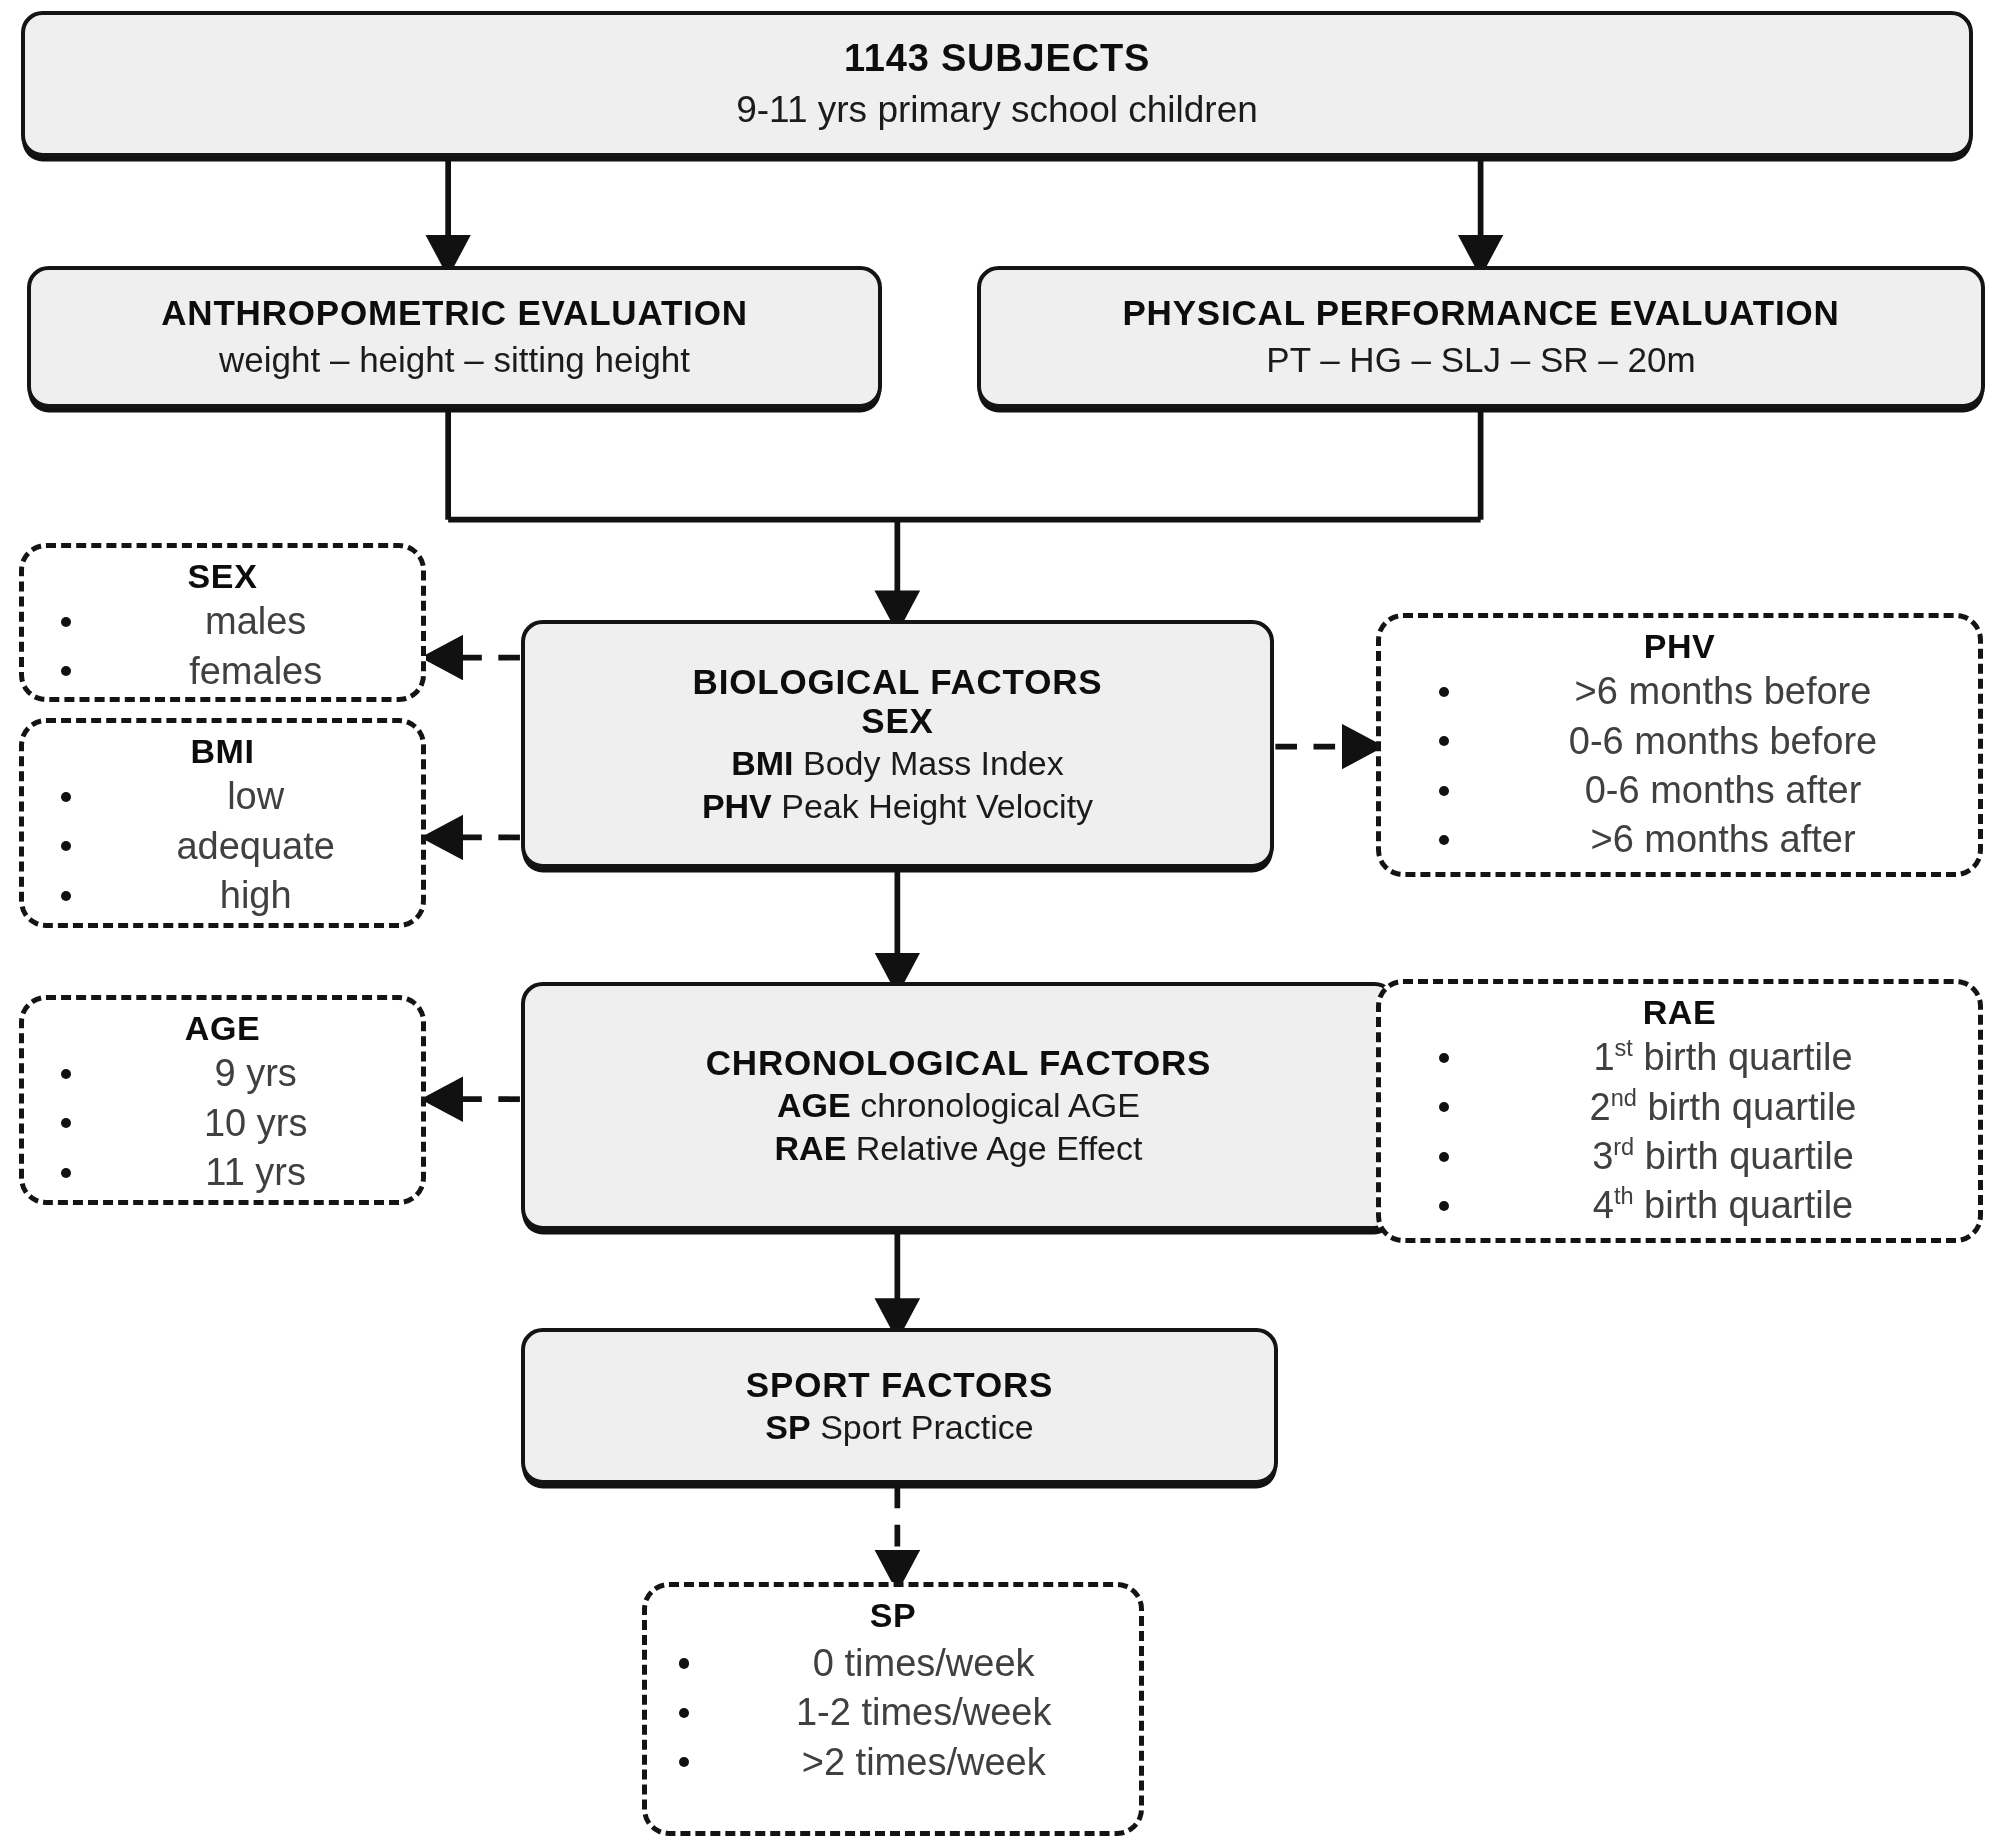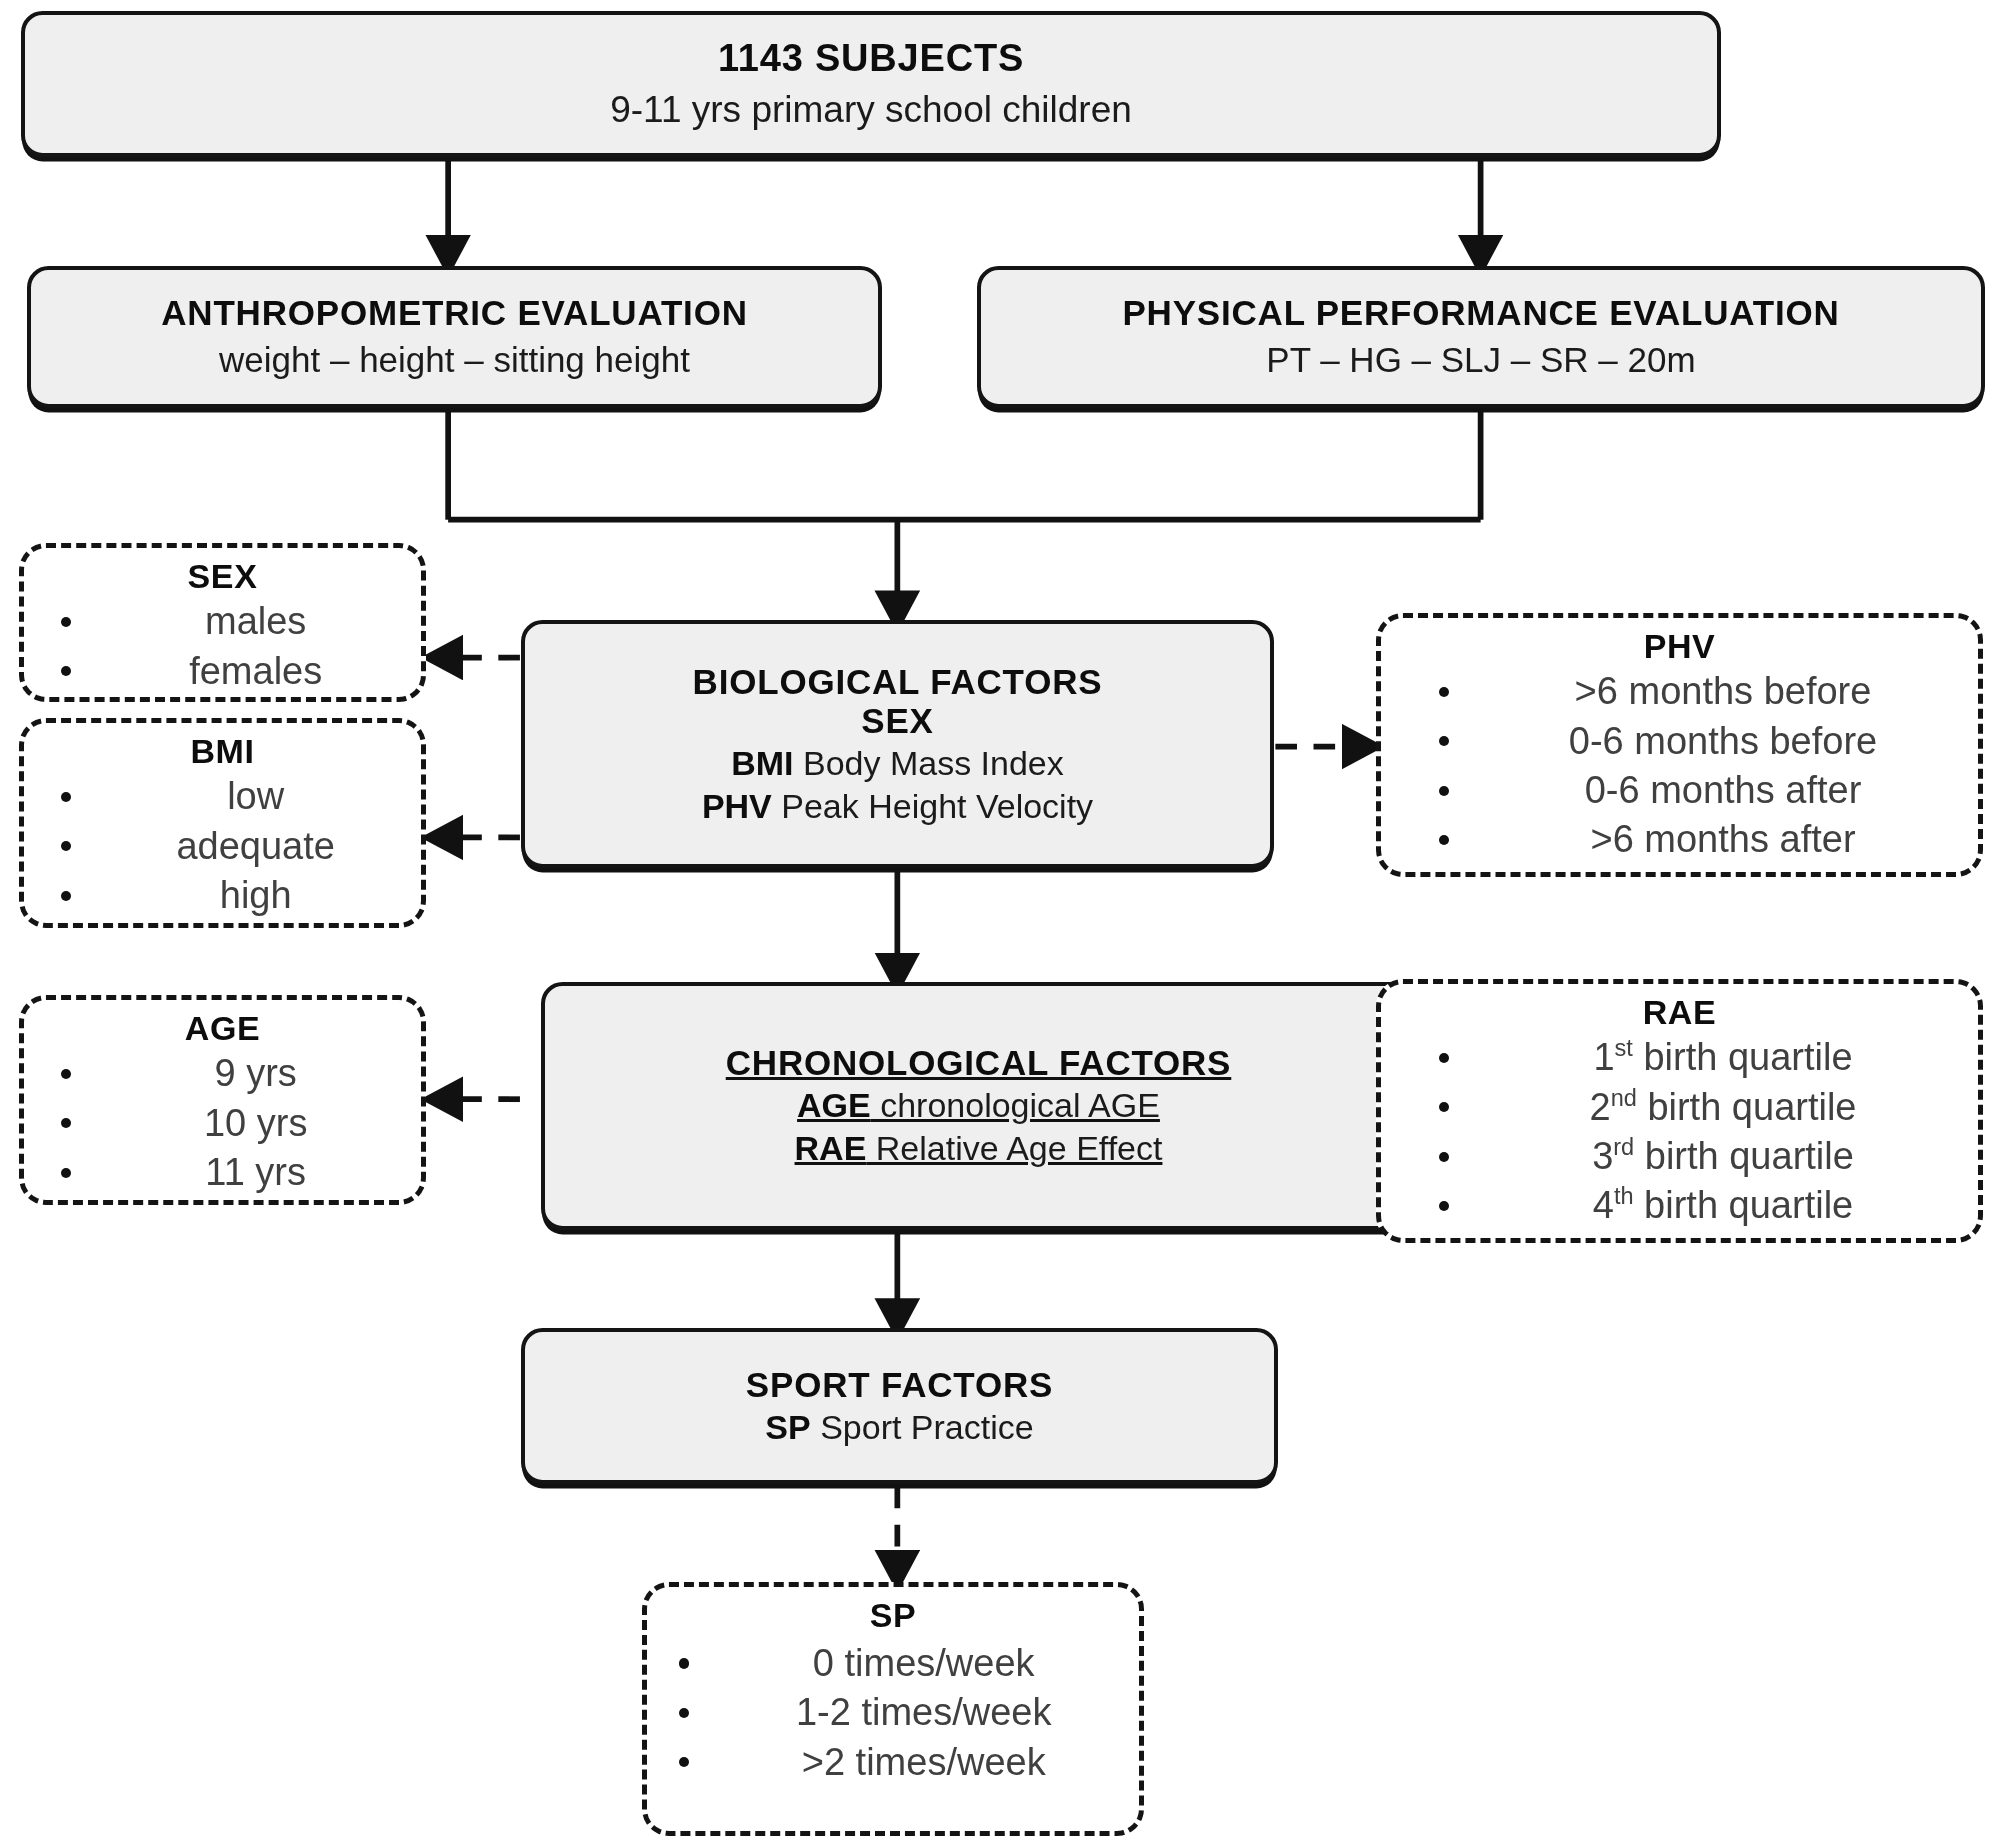--- a/index.html
+++ b/index.html
@@ -49,37 +49,37 @@
     color:#0d0d0d;
   }
   .sub{
     font-weight:400;
     line-height:1.16;
     color:#1b1b1b;
   }
   .sub b{font-weight:bold;color:#0d0d0d;}
 
   
-  #n-subjects{left:21px;  top:11.4px;   width:1700px; height:146px;}
+  #n-subjects{left:21px;  top:11.4px;   width:1952px; height:146px;}
   #n-subjects .ttl{font-size:38px;}
   #n-subjects .sub{font-size:37px;margin-top:9px;}
 
   #n-anthro{left:27px;   top:266px;  width:855px; height:142px;}
   #n-anthro .ttl{font-size:35px;}
   #n-anthro .sub{font-size:35px;margin-top:7.6px;}
 
   #n-physical{left:977px; top:266px; width:1008px; height:142px;}
   #n-physical .ttl{font-size:35px;}
   #n-physical .sub{font-size:35px;margin-top:7.6px;}
 
   #n-bio{left:521px;  top:620px;  width:753px; height:248px;}
   #n-bio .ttl{font-size:35px;}
   #n-bio .sub{font-size:34px;margin-top:3.8px;}
 
-  #n-chrono{left:541px; top:982px; width:875px; height:248px;text-decoration:underline;}
+  #n-chrono{left:521px; top:982px; width:875px; height:248px;}
   #n-chrono .ttl{font-size:35px;}
   #n-chrono .sub{font-size:34px;margin-top:3.8px;}
 
   #n-sport{left:521px; top:1328px; width:757px; height:156px;}
   #n-sport .ttl{font-size:35px;}
   #n-sport .sub{font-size:34px;margin-top:3.8px;}
 
   
   .listbox{
     align-items:stretch;

